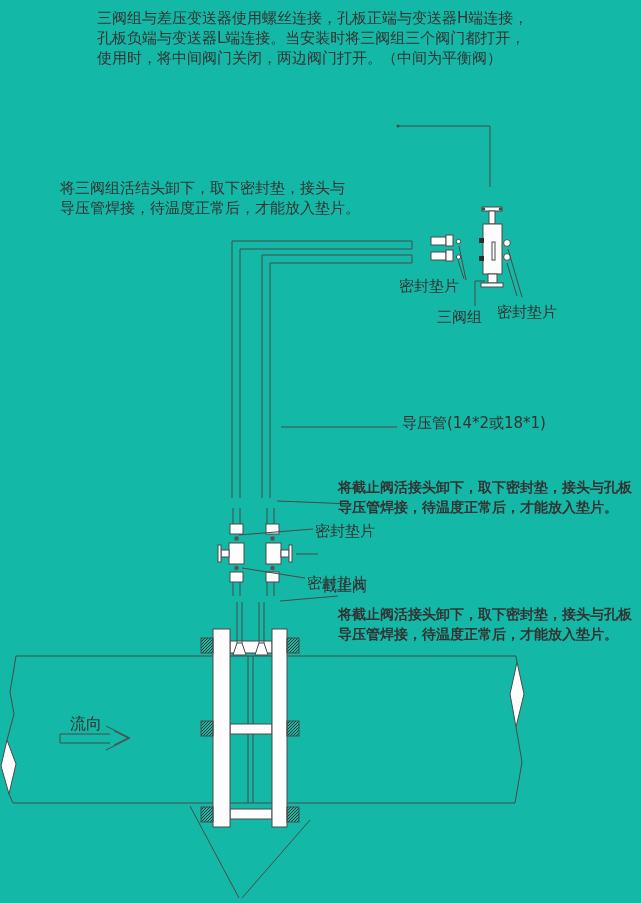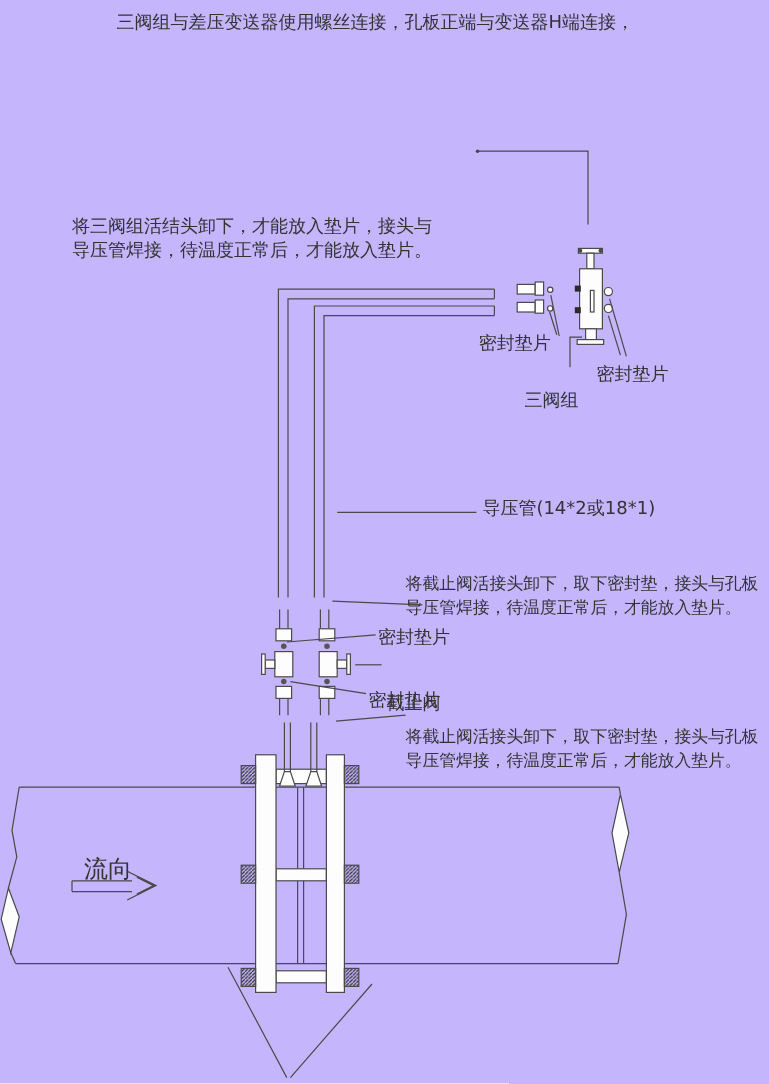--- a/index.html
+++ b/index.html
@@ -1,27 +1,27 @@
 <!DOCTYPE html>
 <html><head>
 <meta charset="utf-8">
 <style>
   html,body { margin:0; padding:0; background:#ffffff; }
   .canvas {
-    position:relative; width:641px; height:903px; background:#c4b5fd;
+    position:relative; width:641px; height:903px; background:#14b8a6;
     font-family:"DejaVu Sans","Liberation Sans",sans-serif; color:#333;
     overflow:hidden;
   }
   .canvas svg { position:absolute; left:0; top:0; }
   .t {
     position:absolute; white-space:nowrap;
     font-size:15px; line-height:20px; color:#333; letter-spacing:0;
   }
-  .t14 { font-size:14px; }
-  .t16 { font-size:20px; }
+  .t14 { font-size:14px;font-weight:bold; }
+  .t16 { font-size:16px; }
 </style>
 </head>
 <body>
 
 <div class="canvas">
 
   <svg width="641" height="903" viewBox="0 0 641 903">
     <defs>
       <pattern id="hatch" width="3" height="3" patternUnits="userSpaceOnUse">
         <path d="M0,3 L3,0" stroke="#333" stroke-width="1"></path>
@@ -116,26 +116,28 @@
       <path d="M280,601 L338,596"></path>
 
       <path d="M60,734 H110 M60,743 H110 M60,734 V743"></path>
       <path d="M106,726 L130,738 L106,750 M114,731 L128,738 L114,745"></path>
 
       <path d="M190,806 L239,898 M310,820 L242,898"></path>
     </g>
   </svg>
 
   <div class="t" style="left:97px;top:8px">三阀组与差压变送器使用螺丝连接，孔板正端与变送器H端连接，</div>
+  <div class="t" style="left:97px;top:28px">孔板负端与变送器L端连接。当安装时将三阀组三个阀门都打开，</div>
+  <div class="t" style="left:97px;top:48px">使用时，将中间阀门关闭，两边阀门打开。（中间为平衡阀）</div>
 
-  <div class="t" style="left:60px;top:178px">将三阀组活结头卸下，才能放入垫片，接头与</div>
+  <div class="t" style="left:60px;top:178px">将三阀组活结头卸下，取下密封垫，接头与</div>
   <div class="t" style="left:60px;top:198px">导压管焊接，待温度正常后，才能放入垫片。</div>
 
   <div class="t" style="left:399px;top:276px">密封垫片</div>
-  <div class="t" style="left:437px;top:323px">三阀组</div>
+  <div class="t" style="left:437px;top:307px">三阀组</div>
   <div class="t" style="left:497px;top:302px">密封垫片</div>
 
   <div class="t" style="left:402px;top:413px">导压管(14*2或18*1)</div>
 
   <div class="t t14" style="left:338px;top:477px">将截止阀活接头卸下，取下密封垫，接头与孔板</div>
   <div class="t t14" style="left:338px;top:497px">导压管焊接，待温度正常后，才能放入垫片。</div>
 
   <div class="t" style="left:315px;top:521px">密封垫片</div>
   <div class="t" style="left:322px;top:576px">截止阀</div>
   <div class="t" style="left:307px;top:573px">密封垫片</div>

